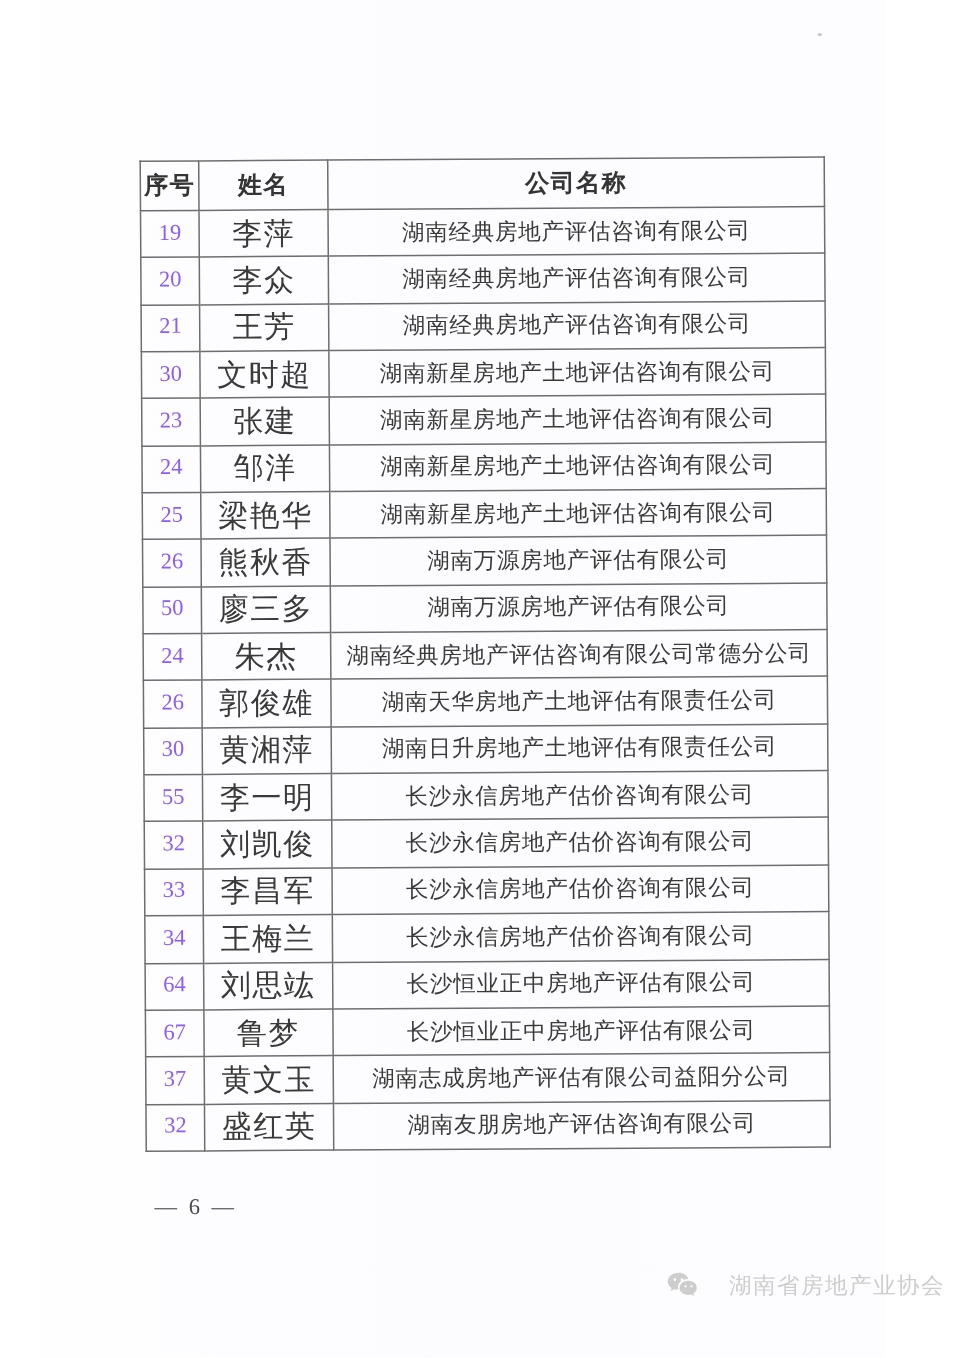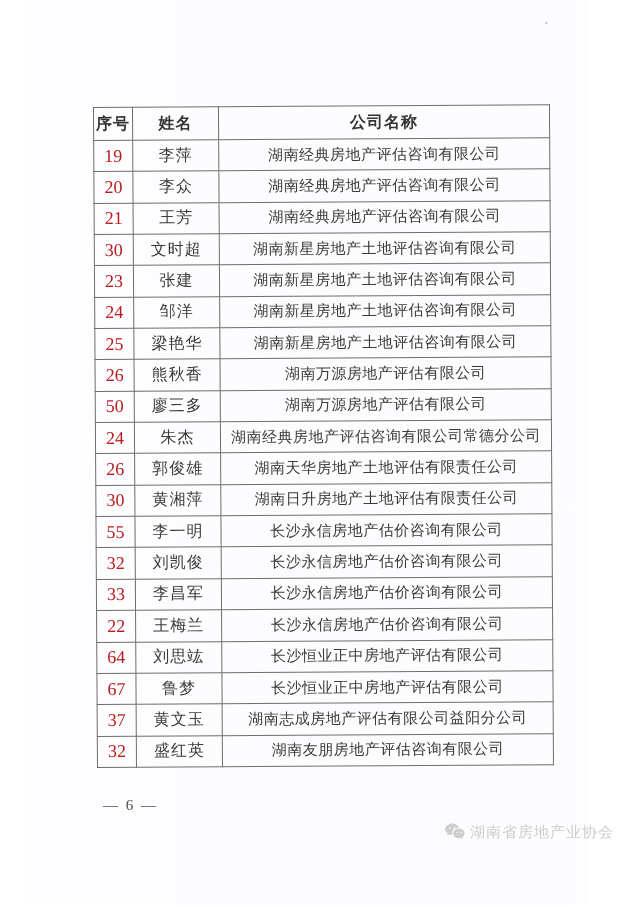--- a/index.html
+++ b/index.html
@@ -65,48 +65,48 @@
     white-space: nowrap;
   }
   table.roster thead tr { height: 33px; }
   table.roster th {
     font-weight: 600;
     font-size: 16px;
     letter-spacing: 1px;
     color: #353535;
   }
   td.cell-no {
-    font-size: 18px;
-    color: #b91c1c;
+    font-size: 15px;
+    color: #8b5cf6;
   }
   td.cell-name {
-    font-size: 16px;
+    font-size: 20px;
     letter-spacing: 1px;
   }
   td.cell-comp {
     font-size: 15px;
     letter-spacing: 0.5px;
   }
 
   
   .page-number {
     position: absolute;
     left: 103px;
     top: 797px;
     font-size: 15px;
     color: #4a4a4a;
     letter-spacing: 2px;
   }
   .watermark {
     position: absolute;
     left: 444px;
-    top: 822px;
+    top: 847px;
     display: flex;
     align-items: center;
-    gap: 4px;
+    gap: 20px;
     color: #cdcdcd;
   }
   .watermark .wm-text {
     font-size: 15px;
     letter-spacing: 1px;
     font-family: "Liberation Sans", "DejaVu Sans", sans-serif;
   }
   .watermark .wm-icon {
     width: 22px;
     height: 20px;
@@ -203,21 +203,21 @@
         <td class="cell-no">32</td>
         <td class="cell-name">刘凯俊</td>
         <td class="cell-comp">长沙永信房地产估价咨询有限公司</td>
       </tr>
       <tr>
         <td class="cell-no">33</td>
         <td class="cell-name">李昌军</td>
         <td class="cell-comp">长沙永信房地产估价咨询有限公司</td>
       </tr>
       <tr>
-        <td class="cell-no">22</td>
+        <td class="cell-no">34</td>
         <td class="cell-name">王梅兰</td>
         <td class="cell-comp">长沙永信房地产估价咨询有限公司</td>
       </tr>
       <tr>
         <td class="cell-no">64</td>
         <td class="cell-name">刘思竑</td>
         <td class="cell-comp">长沙恒业正中房地产评估有限公司</td>
       </tr>
       <tr>
         <td class="cell-no">67</td>

